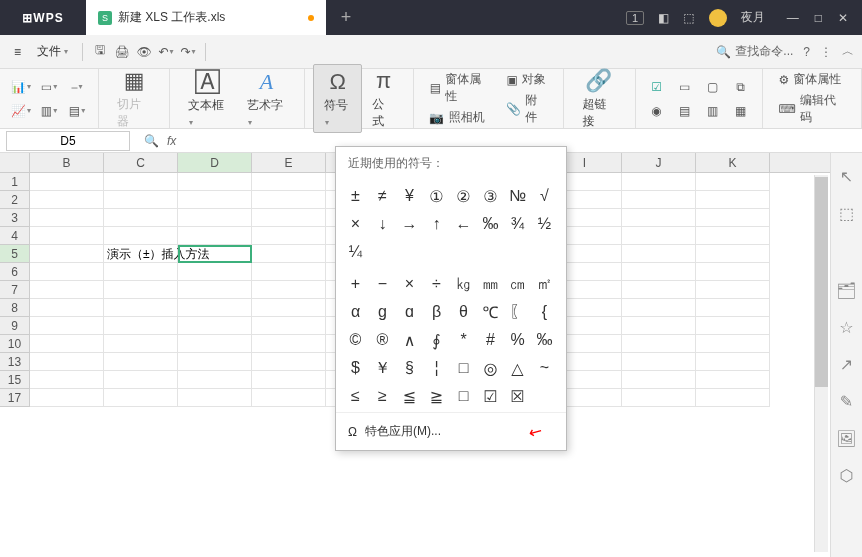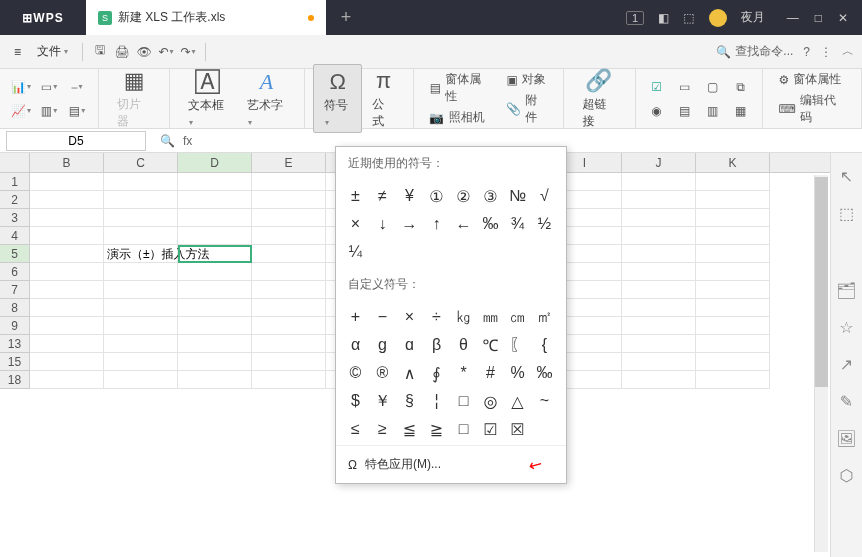--- a/index.html
+++ b/index.html
@@ -26,21 +26,21 @@
 .tool-group{display:flex;align-items:center;padding:0 8px;border-right:1px solid #e0e0e0}
 .tool-small{display:flex;flex-direction:column;gap:6px;padding:6px 4px}
 .tool-small-row{display:flex;gap:10px;align-items:center}
 .tool-icon{width:18px;height:18px;display:inline-flex;align-items:center;justify-content:center;color:#555}
 .tool-big{display:flex;flex-direction:column;align-items:center;justify-content:center;padding:4px 10px;gap:2px;color:#444}
 .tool-big .big-icon{font-size:22px;color:#555}
 .tool-big.active{background:#e5e5e5;border:1px solid #bbb;border-radius:2px}
 .tool-mid{display:flex;flex-direction:column;gap:4px;padding:6px 8px;justify-content:center}
 .tool-mid-item{display:flex;align-items:center;gap:4px;color:#555}
 .namebox-row{height:24px;display:flex;align-items:center;border-bottom:1px solid #ddd;background:#fff}
-.namebox{width:140px;border:1px solid #ccc;margin:0 6px;padding:2px 8px;display:flex;align-items:center;justify-content:center}
+.namebox{width:124px;border:1px solid #ccc;margin:0 6px;padding:2px 8px;display:flex;align-items:center;justify-content:center}
 .fx-area{display:flex;align-items:center;gap:8px;padding:0 8px;color:#666}
 .grid-area{position:relative;overflow:hidden;height:calc(100% - 153px)}
 .col-headers{display:flex;height:20px;background:#eee;border-bottom:1px solid #ccc}
 .corner{width:30px;border-right:1px solid #ccc}
 .col-h{border-right:1px solid #ccc;text-align:center;line-height:20px;color:#555}
 .col-h.sel{background:#d8ecd8}
 .rows{}
 .row{display:flex;height:18px}
 .row-h{width:30px;background:#eee;border-right:1px solid #ccc;border-bottom:1px solid #ccc;text-align:center;line-height:18px;color:#555}
 .row-h.sel{background:#d8ecd8}
@@ -206,21 +206,21 @@
     </div>
   </div>
 </div>
 
 <div class="namebox-row">
   <div class="namebox">
       <span>D5</span>
     </div>
   <div class="fx-area">
     <span>🔍</span>
-    <span style="">fx</span>
+    <span style="font-style:italic">fx</span>
   </div>
 </div>
 
 <div class="grid-area">
   <div class="col-headers" id="col-headers">
       <div class="corner"></div>
       <div class="col-h" style="width: 74px;">B</div>
       <div class="col-h" style="width: 74px;">C</div>
       <div class="col-h sel" style="width: 74px;">D</div>
       <div class="col-h" style="width: 74px;">E</div>
@@ -343,20 +343,33 @@
         <div class="cell" style="width: 74px;"></div>
         <div class="cell" style="width: 74px;"></div>
         <div class="cell" style="width: 74px;"></div>
         <div class="cell" style="width: 74px;"></div>
         <div class="cell" style="width: 74px;"></div>
         <div class="cell" style="width: 74px;"></div>
         <div class="cell" style="width: 74px;"></div>
         <div class="cell" style="width: 74px;"></div>
       </div>
       <div class="row">
+        <div class="row-h">10</div>
+        <div class="cell" style="width: 74px;"></div>
+        <div class="cell" style="width: 74px;"></div>
+        <div class="cell" style="width: 74px;"></div>
+        <div class="cell" style="width: 74px;"></div>
+        <div class="cell" style="width: 74px;"></div>
+        <div class="cell" style="width: 74px;"></div>
+        <div class="cell" style="width: 74px;"></div>
+        <div class="cell" style="width: 74px;"></div>
+        <div class="cell" style="width: 74px;"></div>
+        <div class="cell" style="width: 74px;"></div>
+      </div>
+      <div class="row">
         <div class="row-h">13</div>
         <div class="cell" style="width: 74px;"></div>
         <div class="cell" style="width: 74px;"></div>
         <div class="cell" style="width: 74px;"></div>
         <div class="cell" style="width: 74px;"></div>
         <div class="cell" style="width: 74px;"></div>
         <div class="cell" style="width: 74px;"></div>
         <div class="cell" style="width: 74px;"></div>
         <div class="cell" style="width: 74px;"></div>
         <div class="cell" style="width: 74px;"></div>
@@ -369,21 +382,21 @@
         <div class="cell" style="width: 74px;"></div>
         <div class="cell" style="width: 74px;"></div>
         <div class="cell" style="width: 74px;"></div>
         <div class="cell" style="width: 74px;"></div>
         <div class="cell" style="width: 74px;"></div>
         <div class="cell" style="width: 74px;"></div>
         <div class="cell" style="width: 74px;"></div>
         <div class="cell" style="width: 74px;"></div>
       </div>
       <div class="row">
-        <div class="row-h">18</div>
+        <div class="row-h">17</div>
         <div class="cell" style="width: 74px;"></div>
         <div class="cell" style="width: 74px;"></div>
         <div class="cell" style="width: 74px;"></div>
         <div class="cell" style="width: 74px;"></div>
         <div class="cell" style="width: 74px;"></div>
         <div class="cell" style="width: 74px;"></div>
         <div class="cell" style="width: 74px;"></div>
         <div class="cell" style="width: 74px;"></div>
         <div class="cell" style="width: 74px;"></div>
         <div class="cell" style="width: 74px;"></div>
@@ -405,21 +418,20 @@
       <div class="sym-cell">×</div>
       <div class="sym-cell">↓</div>
       <div class="sym-cell">→</div>
       <div class="sym-cell">↑</div>
       <div class="sym-cell">←</div>
       <div class="sym-cell">‰</div>
       <div class="sym-cell">¾</div>
       <div class="sym-cell">½</div>
       <div class="sym-cell">¼</div>
     </div>
-  <div class="sym-title">自定义符号：</div>
   <div class="sym-grid" id="sym-custom">
       <div class="sym-cell">+</div>
       <div class="sym-cell">−</div>
       <div class="sym-cell">×</div>
       <div class="sym-cell">÷</div>
       <div class="sym-cell">㎏</div>
       <div class="sym-cell">㎜</div>
       <div class="sym-cell">㎝</div>
       <div class="sym-cell">㎡</div>
       <div class="sym-cell">α</div>

